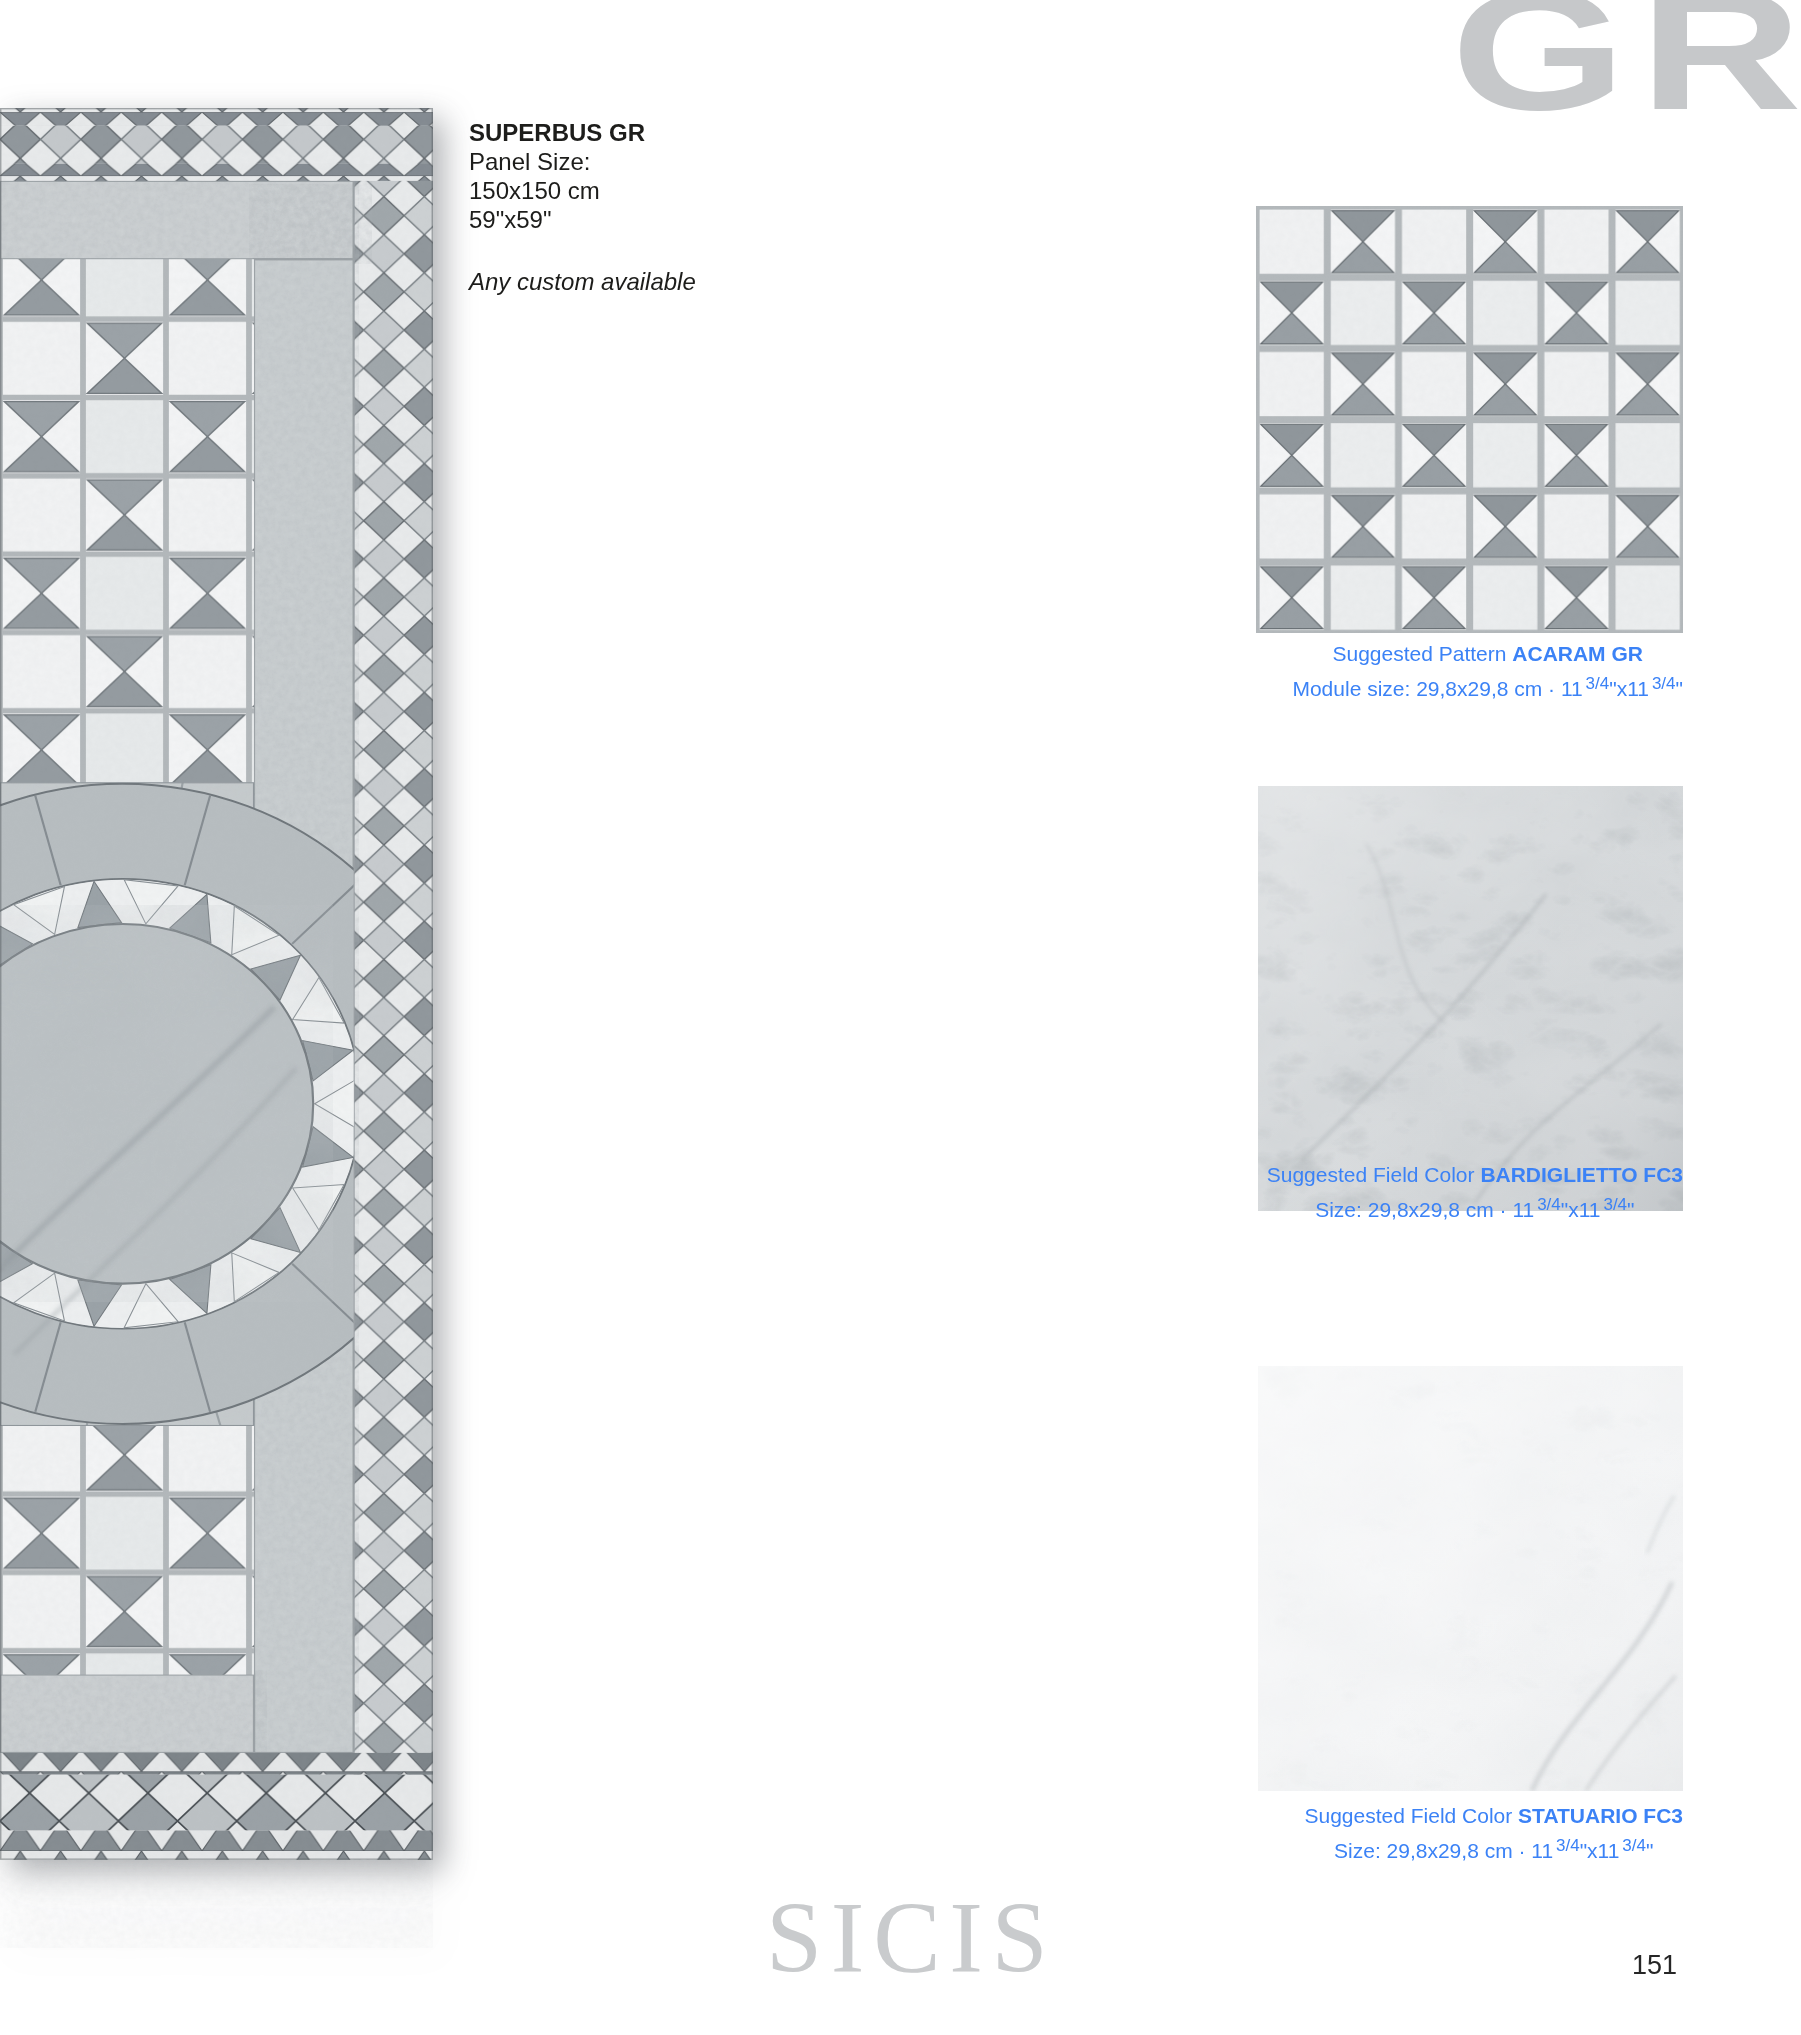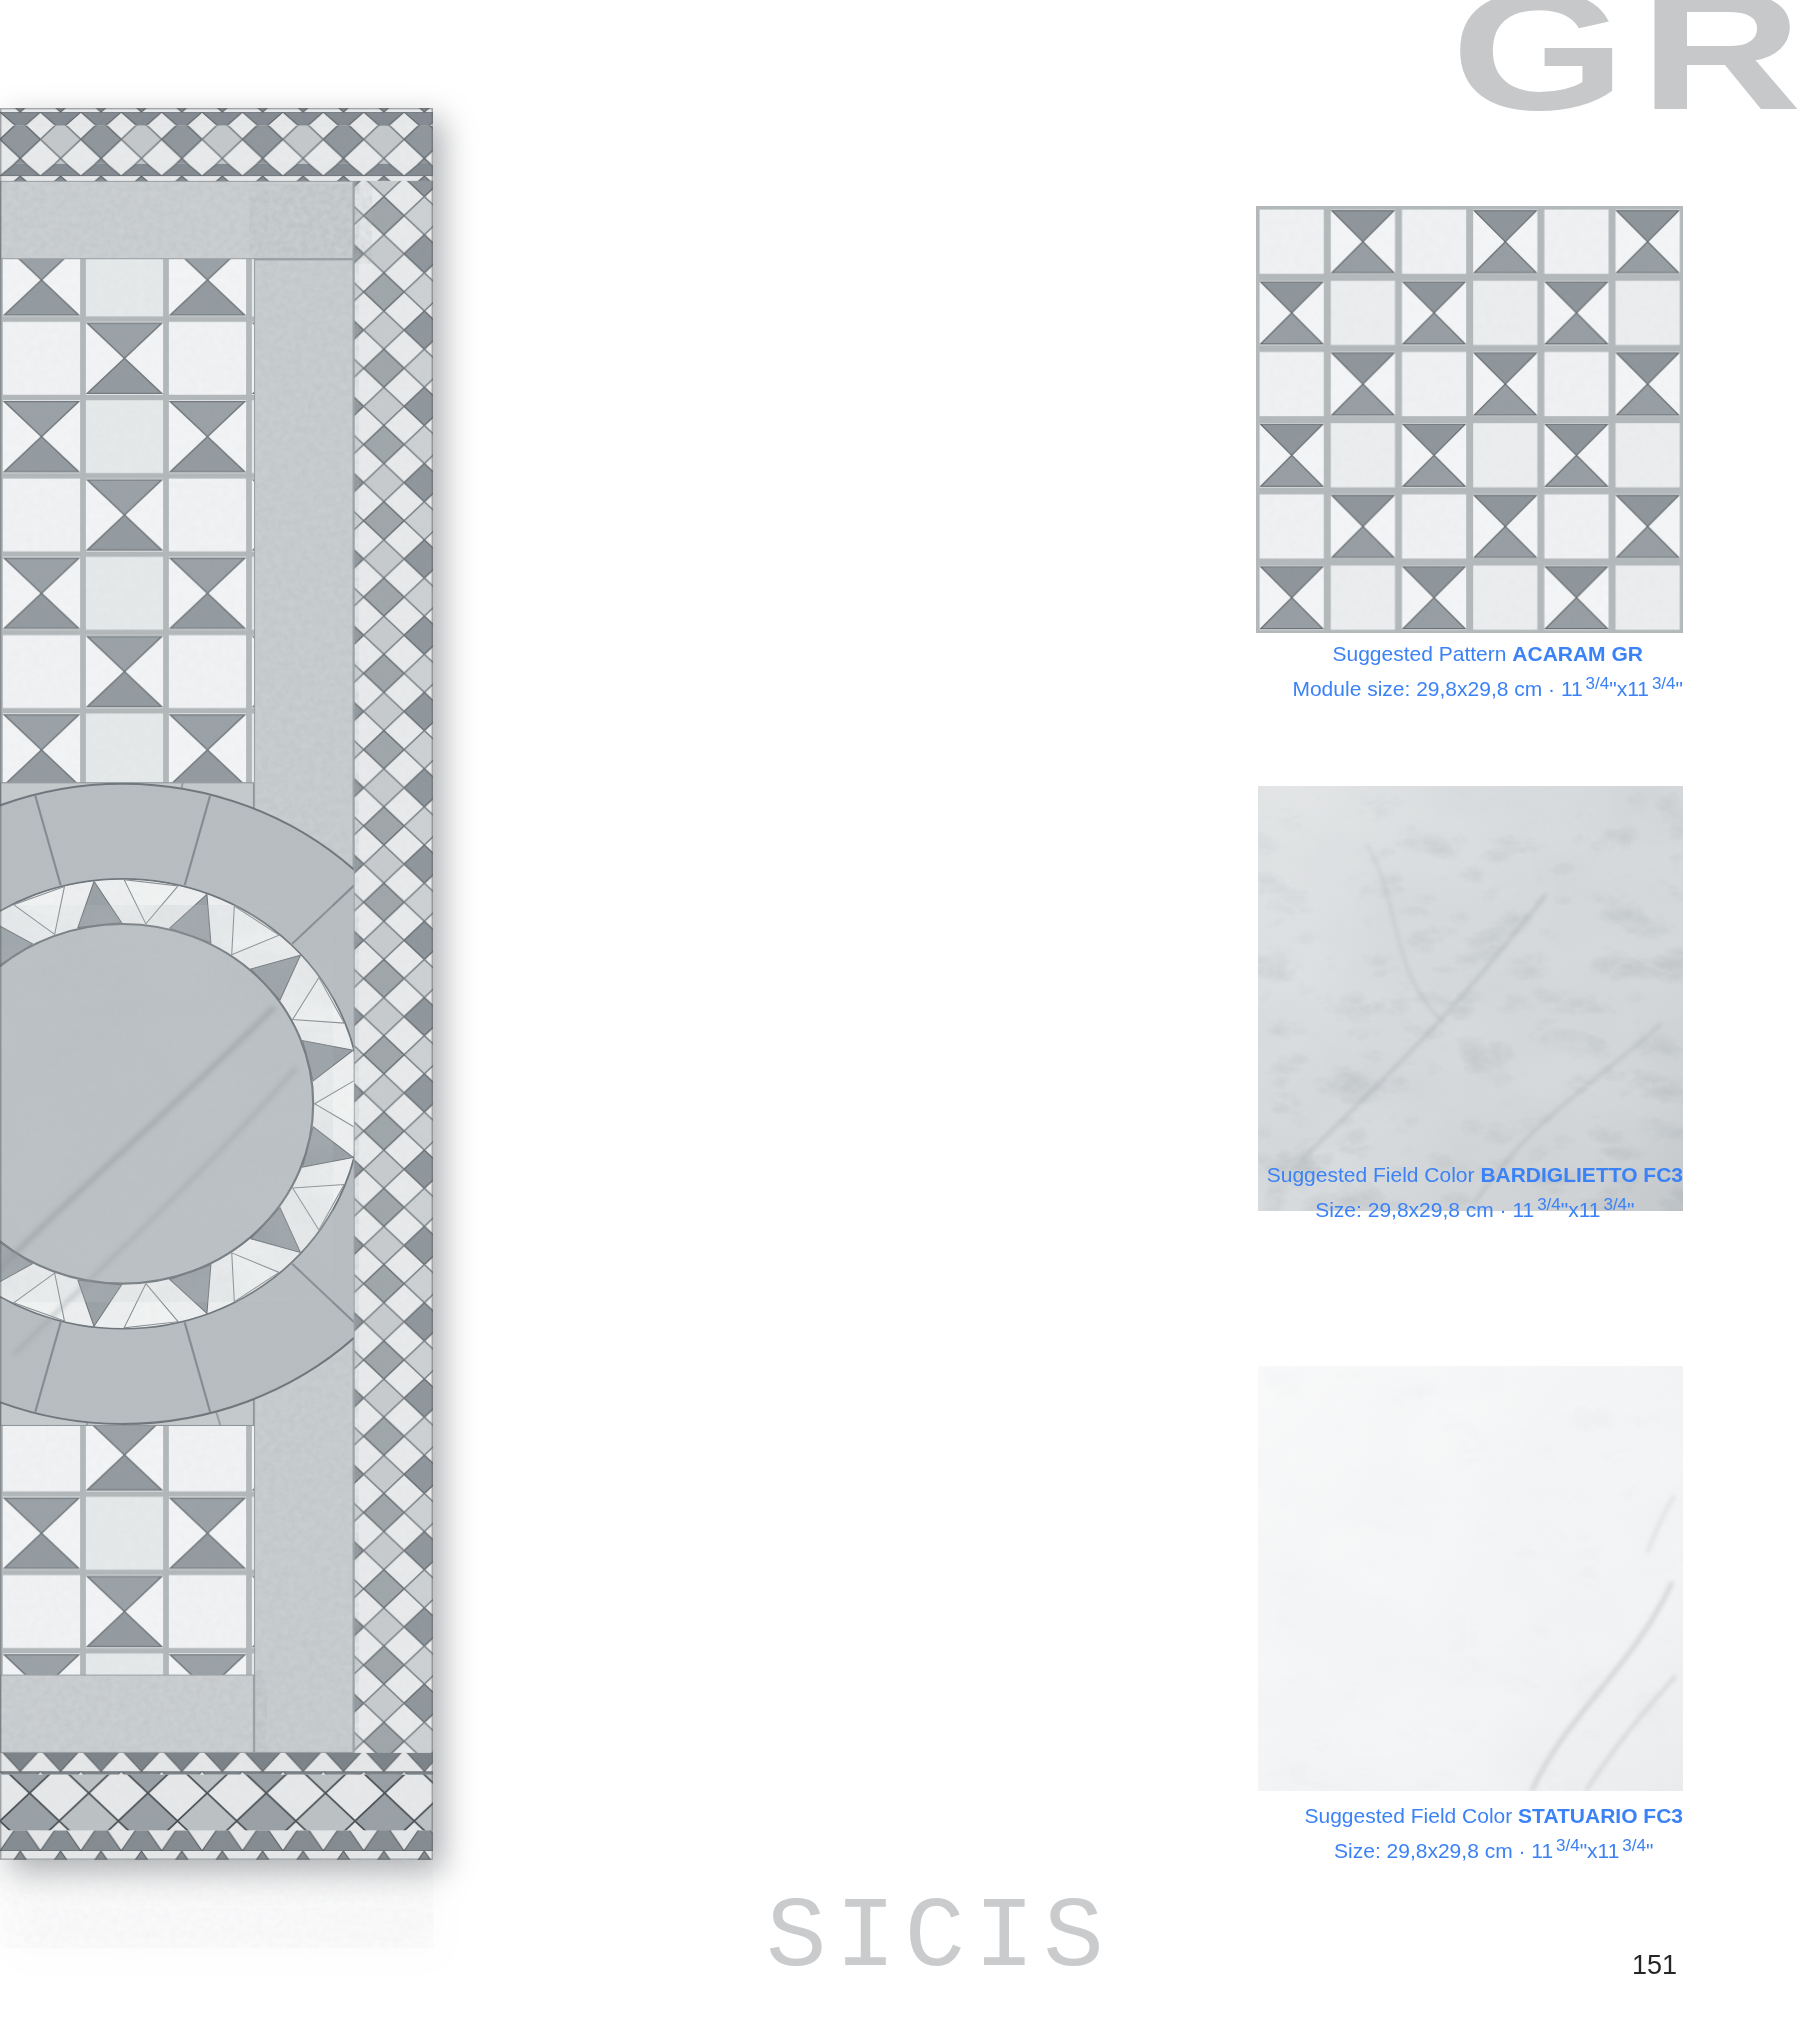--- a/index.html
+++ b/index.html
@@ -59,21 +59,21 @@
     vertical-align:6.5px;
     margin-left:2.9px;
   }
   #caption-acaram{top:639px;}
   #caption-bardiglietto{top:1160px;}
   #caption-statuario{top:1801px;}
   
   #brand-logo{
     position:absolute;
     left:766px;top:1888px;
-    font-family:Liberation Mono, monospace;
+    font-family:Liberation Serif, serif;
     font-size:101px;
     letter-spacing:8.7px;
     color:#c9cbcd;
     line-height:1;
   }
   
   #page-number{
     position:absolute;
     left:1632px;top:1950px;
     font-size:27px;
@@ -258,20 +258,27 @@
 
       <rect x="0" y="2565" width="600" height="32" fill="url(#triD32)"></rect>
       <rect x="0" y="2597" width="600" height="82" fill="url(#bigDia)"></rect>
       <rect x="0" y="2679" width="600" height="43" fill="url(#triU43)"></rect>
 
       <rect x="0" y="150" width="600" height="2572" filter="url(#speckle)" opacity="0.14"></rect>
       <rect x="1" y="151" width="598" height="2570" fill="none" stroke="rgba(90,96,100,0.5)" stroke-width="2"></rect>
     </svg>
   </div>
 
+  <div id="product-info">
+    <div class="title">SUPERBUS GR</div>
+    <div>Panel Size:</div>
+    <div>150x150 cm</div>
+    <div>59"x59"</div>
+    <div class="note">Any custom available</div>
+  </div>
 
   <div class="swatch" id="swatch-acaram">
     <svg width="427" height="427" viewBox="0 0 592 592">
       <defs>
         <pattern id="acaPat" width="197.4" height="197.4" patternUnits="userSpaceOnUse">
           <rect width="198" height="198" fill="#b3b8bb"></rect>
           <rect x="5" y="5" width="89" height="89" fill="#f1f2f3"></rect>
           <rect x="103.7" y="103.7" width="89" height="89" fill="#eceeef"></rect>
           <g transform="translate(103.7,5)">
               <use href="#bowtieS" xlink:href="#bowtieS"></use>

